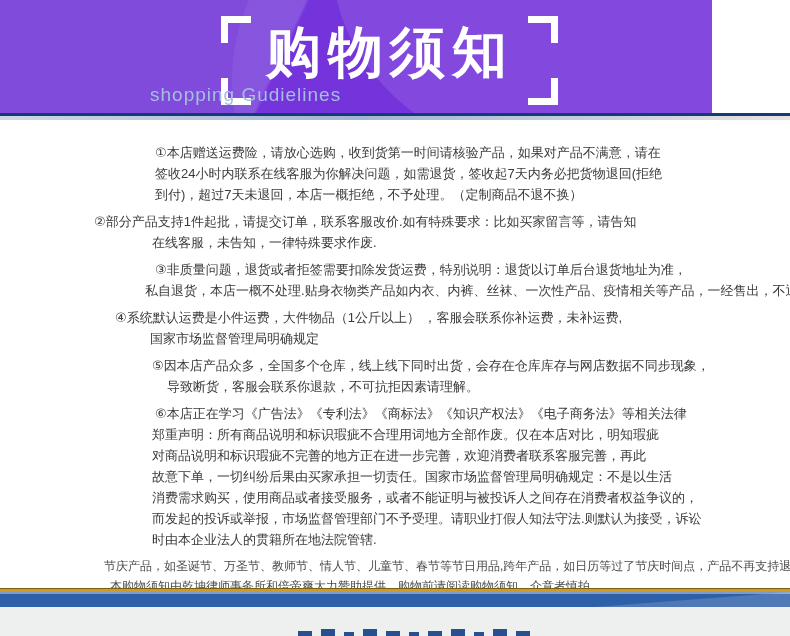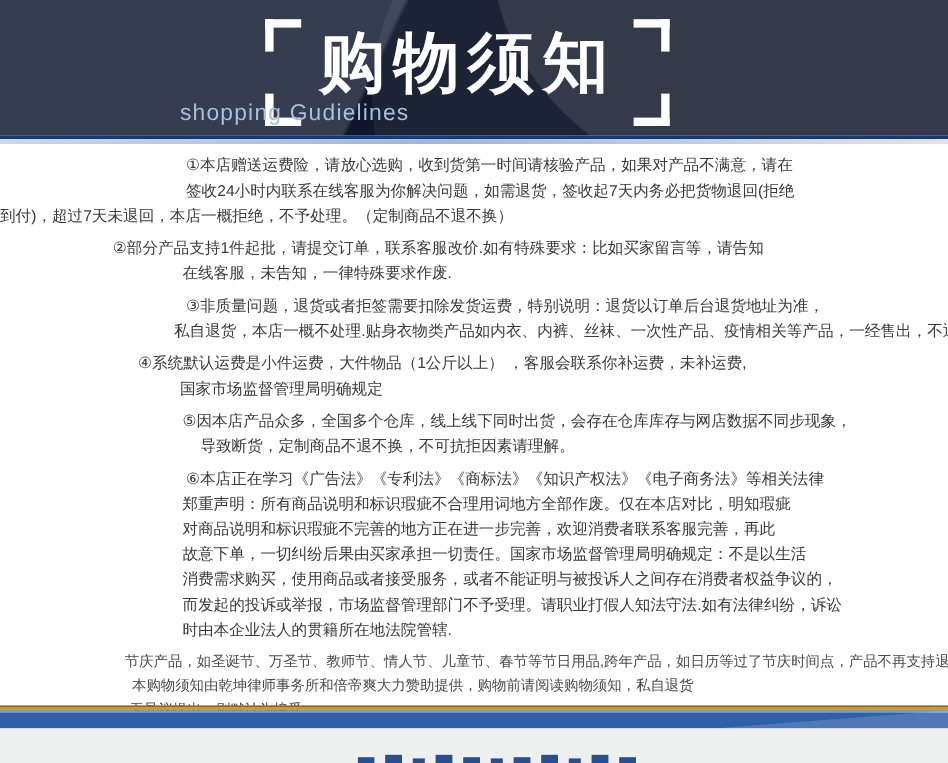--- a/index.html
+++ b/index.html
@@ -3,22 +3,22 @@
 <meta charset="utf-8">
 <style>
   html,body { margin:0; padding:0; background:#fff; }
   .page {
     position:relative; width:790px; height:636px; overflow:hidden;
     background:#ffffff; font-family:"Liberation Sans","DejaVu Sans",sans-serif;
   }
 
   
   .header {
-    position:absolute; top:0; left:0; width:790px; height:113px;
-    background:#0f172a; overflow:hidden;
+    position:absolute; top:0; left:0; width:712px; height:113px;
+    background:#6d28d9; overflow:hidden;
   }
   .header .band {
     position:absolute; top:0; left:0; width:100%; height:100%;
     background:linear-gradient(115deg, rgba(205,215,230,0.20) 0%, rgba(205,215,230,0.20) 40%, rgba(0,0,0,0) 40.5%);
   }
   .header .swirl1 {
     position:absolute; width:520px; height:420px; border-radius:50%;
     right:-140px; top:-250px; background:rgba(255,255,255,0.10);
   }
   .header .swirl2 {
@@ -37,21 +37,21 @@
   }
   .subtitle {
     position:absolute; left:150px; top:84px; width:480px; text-align:left;
     font-size:19px; color:#a4bfe0; letter-spacing:1px;
   }
   .header-edge-dark  { position:absolute; top:113px; left:0; width:790px; height:3px; background:#16397a; }
   .header-edge-light { position:absolute; top:116px; left:0; width:790px; height:4px;
     background:linear-gradient(90deg,#cdd8e6 0%, #9fb6d4 45%, #c3cfdf 75%, #e8e2dd 100%); }
 
   
-  .body { position:absolute; top:120px; left:0; width:790px; padding-top:7px; }
+  .body { position:absolute; top:120px; left:0; width:790px; padding-top:22px; }
   .para { margin:0 0 6px 0; }
   .line {
     font-size:13px; line-height:21px; color:#3a3a3a; white-space:nowrap;
     letter-spacing:0px;
   }
   .foot { margin-top:2px; }
   .foot .line { font-size:12px; line-height:20px; color:#4a4a4a; }
 
   
   .gold-line {
@@ -101,56 +101,56 @@
     <div class="subtitle">shopping Gudielines</div>
   </div>
   <div class="header-edge-dark"></div>
   <div class="header-edge-light"></div>
 
   <div class="body">
 
     <div class="para">
       <div class="line" style="margin-left:155px">①本店赠送运费险，请放心选购，收到货第一时间请核验产品，如果对产品不满意，请在</div>
       <div class="line" style="margin-left:155px">签收24小时内联系在线客服为你解决问题，如需退货，签收起7天内务必把货物退回(拒绝</div>
-      <div class="line" style="">到付)，超过7天未退回，本店一概拒绝，不予处理。（定制商品不退不换）</div>
+      <div class="line" style="margin-left:155px">到付)，超过7天未退回，本店一概拒绝，不予处理。（定制商品不退不换）</div>
     </div>
 
     <div class="para">
       <div class="line" style="margin-left:94px">②部分产品支持1件起批，请提交订单，联系客服改价.如有特殊要求：比如买家留言等，请告知</div>
       <div class="line" style="margin-left:152px">在线客服，未告知，一律特殊要求作废.</div>
     </div>
 
     <div class="para">
       <div class="line" style="margin-left:155px">③非质量问题，退货或者拒签需要扣除发货运费，特别说明：退货以订单后台退货地址为准，</div>
       <div class="line" style="margin-left:145px">私自退货，本店一概不处理.贴身衣物类产品如内衣、内裤、丝袜、一次性产品、疫情相关等产品，一经售出，不退不换</div>
     </div>
 
     <div class="para">
       <div class="line" style="margin-left:115px">④系统默认运费是小件运费，大件物品（1公斤以上） ，客服会联系你补运费，未补运费,</div>
       <div class="line" style="margin-left:150px">国家市场监督管理局明确规定</div>
     </div>
 
     <div class="para">
       <div class="line" style="margin-left:152px">⑤因本店产品众多，全国多个仓库，线上线下同时出货，会存在仓库库存与网店数据不同步现象，</div>
-      <div class="line" style="margin-left:167px">导致断货，定制商品不退不换，不可抗拒因素请理解。</div>
+      <div class="line" style="margin-left:167px">导致断货，客服会联系你退款，不可抗拒因素请理解。</div>
     </div>
 
     <div class="para">
       <div class="line" style="margin-left:155px">⑥本店正在学习《广告法》《专利法》《商标法》《知识产权法》《电子商务法》等相关法律</div>
       <div class="line" style="margin-left:152px">郑重声明：所有商品说明和标识瑕疵不合理用词地方全部作废。仅在本店对比，明知瑕疵</div>
       <div class="line" style="margin-left:152px">对商品说明和标识瑕疵不完善的地方正在进一步完善，欢迎消费者联系客服完善，再此</div>
       <div class="line" style="margin-left:152px">故意下单，一切纠纷后果由买家承担一切责任。国家市场监督管理局明确规定：不是以生活</div>
       <div class="line" style="margin-left:152px">消费需求购买，使用商品或者接受服务，或者不能证明与被投诉人之间存在消费者权益争议的，</div>
-      <div class="line" style="margin-left:152px">而发起的投诉或举报，市场监督管理部门不予受理。请职业打假人知法守法.如有法律纠纷，诉讼</div>
+      <div class="line" style="margin-left:152px">而发起的投诉或举报，市场监督管理部门不予受理。请职业打假人知法守法.则默认为接受，诉讼</div>
       <div class="line" style="margin-left:152px">时由本企业法人的贯籍所在地法院管辖.</div>
     </div>
 
     <div class="para foot">
       <div class="line" style="margin-left:104px">节庆产品，如圣诞节、万圣节、教师节、情人节、儿童节、春节等节日用品,跨年产品，如日历等过了节庆时间点，产品不再支持退换</div>
-      <div class="line" style="margin-left:110px">本购物须知由乾坤律师事务所和倍帝爽大力赞助提供，购物前请阅读购物须知，私自退货</div>
+      <div class="line" style="margin-left:110px">本购物须知由乾坤律师事务所和倍帝爽大力赞助提供，购物前请阅读购物须知，介意者慎拍</div>
       <div class="line" style="margin-left:108px">无异议提出，则默认为接受.</div>
     </div>
 
   </div>
 
   <div class="gold-line"></div>
   <div class="blue-bar">
     <div class="bar-highlight"></div>
     <div class="bar-wedge"></div>
   </div>

